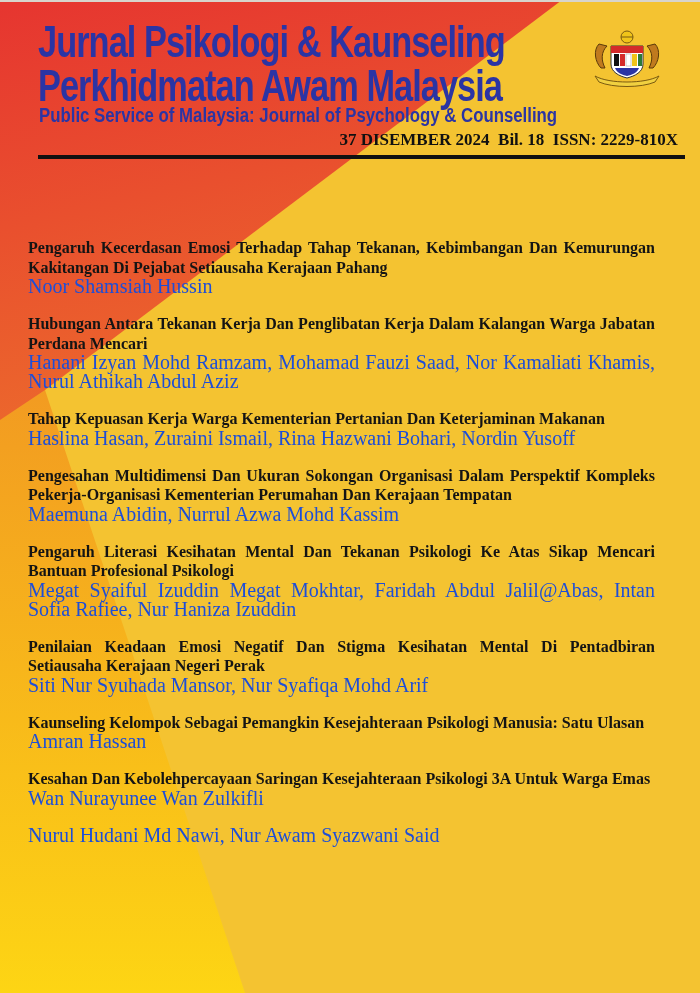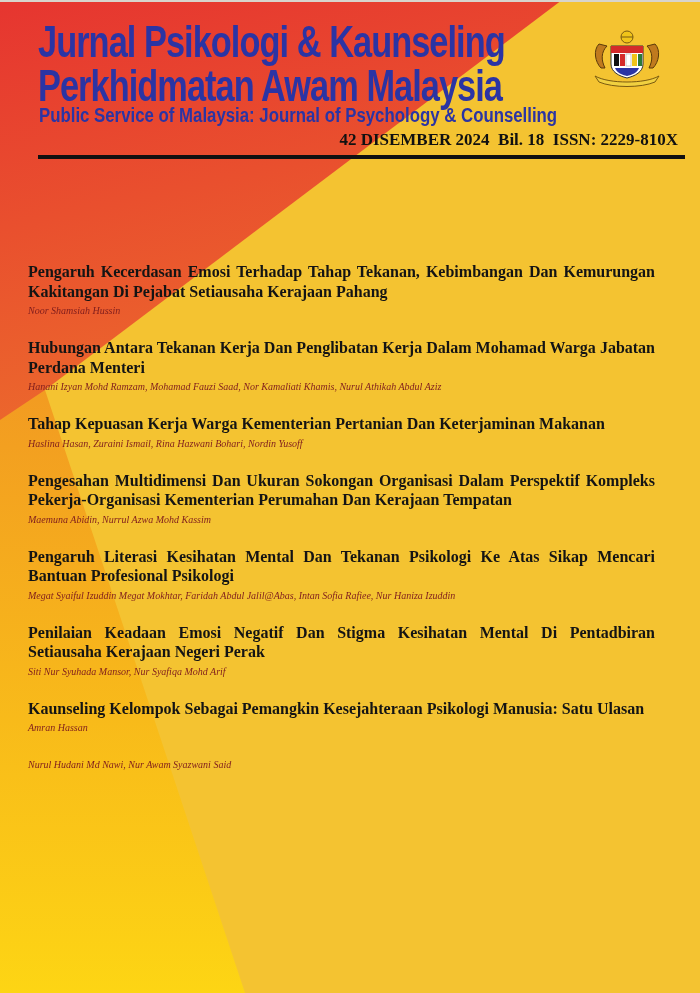--- a/index.html
+++ b/index.html
@@ -7,24 +7,24 @@
   .bg { position:absolute; inset:0; z-index:0; }
   .topline { position:absolute; left:0; top:0; width:700px; height:2px; background:#d8d4cc; z-index:1; }
   .header { position:absolute; left:16px; top:0; width:700px; height:230px; z-index:2; }
   .title { position:absolute; left:22px; font-family:"Liberation Sans", sans-serif; font-weight:bold; color:#2b34a4; font-size:44px; letter-spacing:-1.2px; transform:scaleX(0.78); transform-origin:left top; white-space:nowrap; line-height:1; }
   .t1 { top:20px; }
   .t2 { top:64px; }
   .subtitle { position:absolute; left:23px; top:104px; font-family:"Liberation Sans", sans-serif; font-weight:bold; color:#2b34a4; font-size:20px; transform:scaleX(0.84); transform-origin:left top; white-space:nowrap; }
   .issue { position:absolute; right:38px; top:130px; font-family:"Liberation Serif", serif; font-weight:bold; color:#111; font-size:17px; white-space:pre; }
   .rule { position:absolute; left:22px; top:155px; width:647px; height:4px; background:#111; }
   .crest { position:absolute; left:573px; top:28px; width:76px; height:60px; }
-  .articles { position:absolute; left:28px; top:238px; width:627px; z-index:2;margin-top:24px; }
+  .articles { position:absolute; left:28px; top:238px; width:627px; z-index:2; }
   .article { margin-bottom:18px; }
   .article-title { font-weight:bold; font-size:16px; line-height:19.5px; color:#141414; text-align:justify; text-align-last:left; }
-  .article-authors { font-style:italic; font-size:10px; line-height:19px; color:#7f1d1d; text-align:justify; text-align-last:left; }
+  .article-authors { font-size:20px; line-height:19px; color:#1d4ed8; text-align:justify; text-align-last:left; }
 </style>
 </head>
 <body>
 
 <svg class="bg" width="700" height="993" viewBox="0 0 700 993" xmlns="http://www.w3.org/2000/svg">
   <defs>
     <linearGradient id="redgrad" x1="0" y1="0" x2="0.3" y2="1">
       <stop offset="0" stop-color="#e63530"></stop>
       <stop offset="1" stop-color="#ec6a2c"></stop>
     </linearGradient>
@@ -37,21 +37,21 @@
   <rect x="0" y="0" width="700" height="993" fill="#f4c331"></rect>
   <polygon points="0,0 0,993 245,993 45,390" fill="url(#bandgrad)"></polygon>
   <polygon points="0,0 562,0 45,390 0,420" fill="url(#redgrad)"></polygon>
 </svg>
 <div class="topline"></div>
 
 <div class="header">
   <div class="title t1">Jurnal Psikologi &amp; Kaunseling</div>
   <div class="title t2">Perkhidmatan Awam Malaysia</div>
   <div class="subtitle">Public Service of Malaysia: Journal of Psychology &amp; Counselling</div>
-  <div class="issue">42 DISEMBER 2024  Bil. 18  ISSN: 2229-810X</div>
+  <div class="issue">37 DISEMBER 2024  Bil. 18  ISSN: 2229-810X</div>
   <div class="rule"></div>
   <svg class="crest" viewBox="0 0 76 60" xmlns="http://www.w3.org/2000/svg">
     <circle cx="38" cy="9" r="6" fill="#f0c419" stroke="#7a5a10" stroke-width="1"></circle>
     <path d="M32 9 L44 9" stroke="#7a5a10" stroke-width="1"></path>
     <path d="M10 16 C4 22 6 34 12 40 L16 40 C12 32 12 24 18 18 Z" fill="#c07a1e" stroke="#5a3a0a" stroke-width="1"></path>
     <path d="M66 16 C72 22 70 34 64 40 L60 40 C64 32 64 24 58 18 Z" fill="#c07a1e" stroke="#5a3a0a" stroke-width="1"></path>
     <path d="M22 18 L54 18 L54 36 C54 44 46 48 38 50 C30 48 22 44 22 36 Z" fill="#ffffff" stroke="#333" stroke-width="1"></path>
     <rect x="22" y="18" width="32" height="7" fill="#d42a2a"></rect>
     <rect x="25" y="26" width="5" height="12" fill="#111"></rect>
     <rect x="31" y="26" width="5" height="12" fill="#d42a2a"></rect>
@@ -62,21 +62,21 @@
     <path d="M6 48 C20 56 56 56 70 48 L66 54 C52 60 24 60 10 54 Z" fill="#f0d040" stroke="#7a5a10" stroke-width="1"></path>
   </svg>
 </div>
 
 <div class="articles">
   <div class="article">
     <div class="article-title">Pengaruh Kecerdasan Emosi Terhadap Tahap Tekanan, Kebimbangan Dan Kemurungan Kakitangan Di Pejabat Setiausaha Kerajaan Pahang</div>
     <div class="article-authors">Noor Shamsiah Hussin</div>
   </div>
   <div class="article">
-    <div class="article-title">Hubungan Antara Tekanan Kerja Dan Penglibatan Kerja Dalam Mohamad Warga Jabatan Perdana Menteri</div>
+    <div class="article-title">Hubungan Antara Tekanan Kerja Dan Penglibatan Kerja Dalam Kalangan Warga Jabatan Perdana Mencari</div>
     <div class="article-authors">Hanani Izyan Mohd Ramzam, Mohamad Fauzi Saad, Nor Kamaliati Khamis, Nurul Athikah Abdul Aziz</div>
   </div>
   <div class="article">
     <div class="article-title">Tahap Kepuasan Kerja Warga Kementerian Pertanian Dan Keterjaminan Makanan</div>
     <div class="article-authors">Haslina Hasan, Zuraini Ismail, Rina Hazwani Bohari, Nordin Yusoff</div>
   </div>
   <div class="article">
     <div class="article-title">Pengesahan Multidimensi Dan Ukuran Sokongan Organisasi Dalam Perspektif Kompleks Pekerja-Organisasi Kementerian Perumahan Dan Kerajaan Tempatan</div>
     <div class="article-authors">Maemuna Abidin, Nurrul Azwa Mohd Kassim</div>
   </div>
@@ -86,15 +86,19 @@
   </div>
   <div class="article">
     <div class="article-title">Penilaian Keadaan Emosi Negatif Dan Stigma Kesihatan Mental Di Pentadbiran Setiausaha Kerajaan Negeri Perak</div>
     <div class="article-authors">Siti Nur Syuhada Mansor, Nur Syafiqa Mohd Arif</div>
   </div>
   <div class="article">
     <div class="article-title">Kaunseling Kelompok Sebagai Pemangkin Kesejahteraan Psikologi Manusia: Satu Ulasan</div>
     <div class="article-authors">Amran Hassan</div>
   </div>
   <div class="article">
+    <div class="article-title">Kesahan Dan Kebolehpercayaan Saringan Kesejahteraan Psikologi 3A Untuk Warga Emas</div>
+    <div class="article-authors">Wan Nurayunee Wan Zulkifli</div>
+  </div>
+  <div class="article">
     <div class="article-authors">Nurul Hudani Md Nawi, Nur Awam Syazwani Said</div>
   </div>
 </div>
 
 </body></html>

